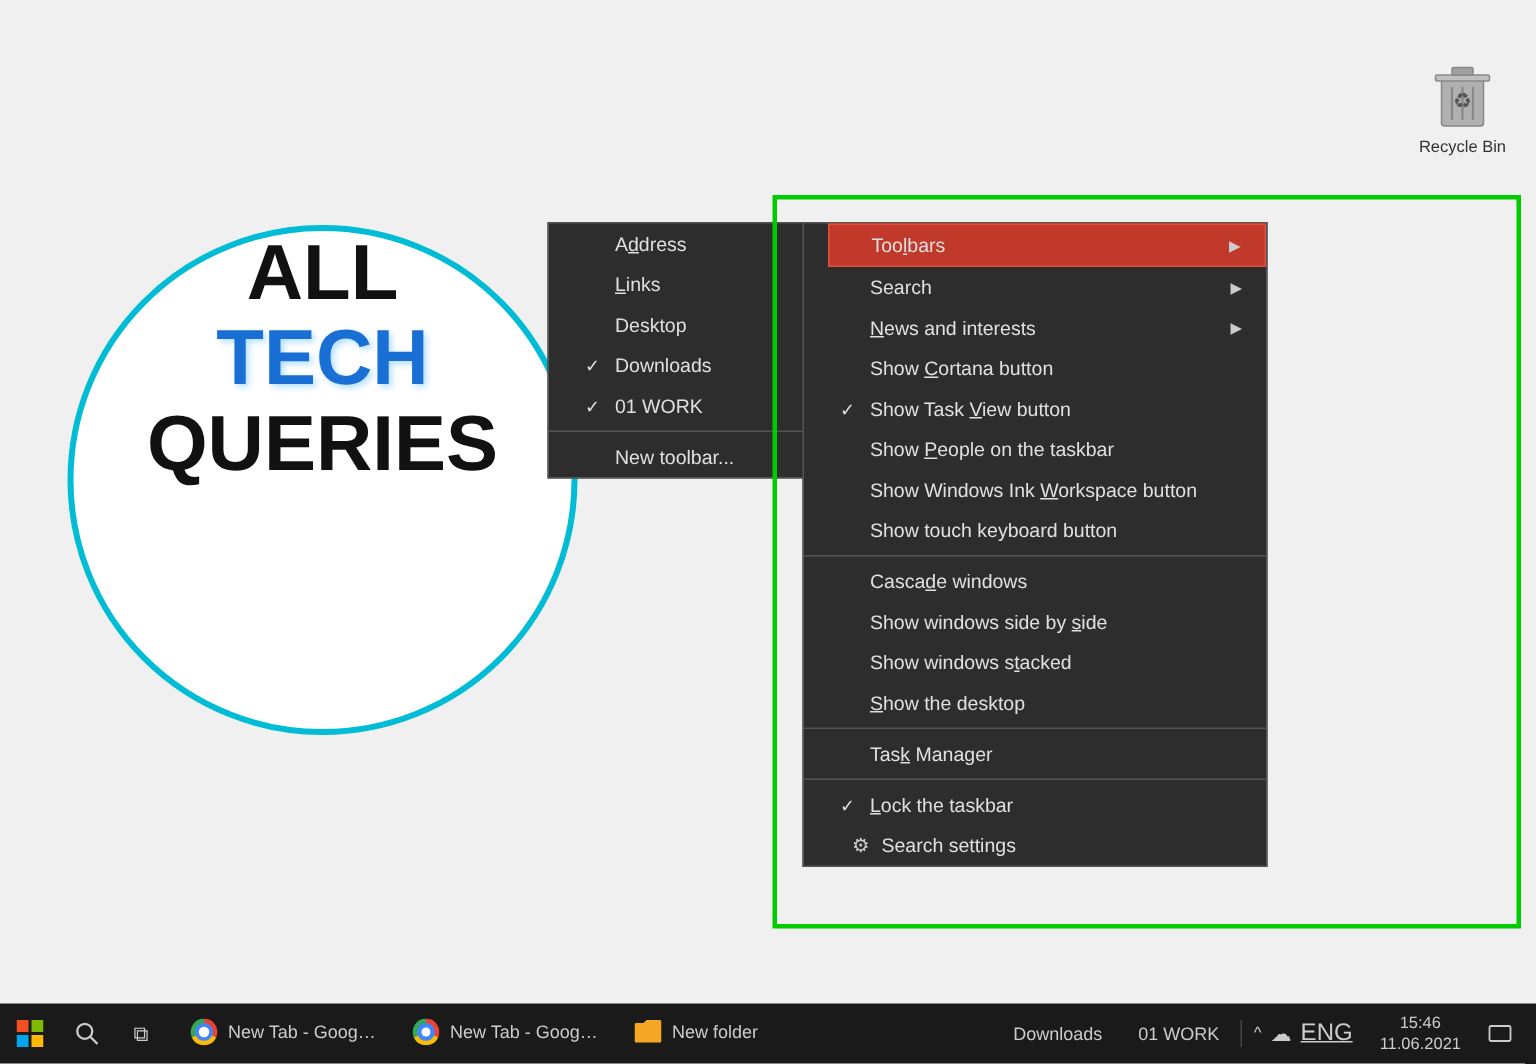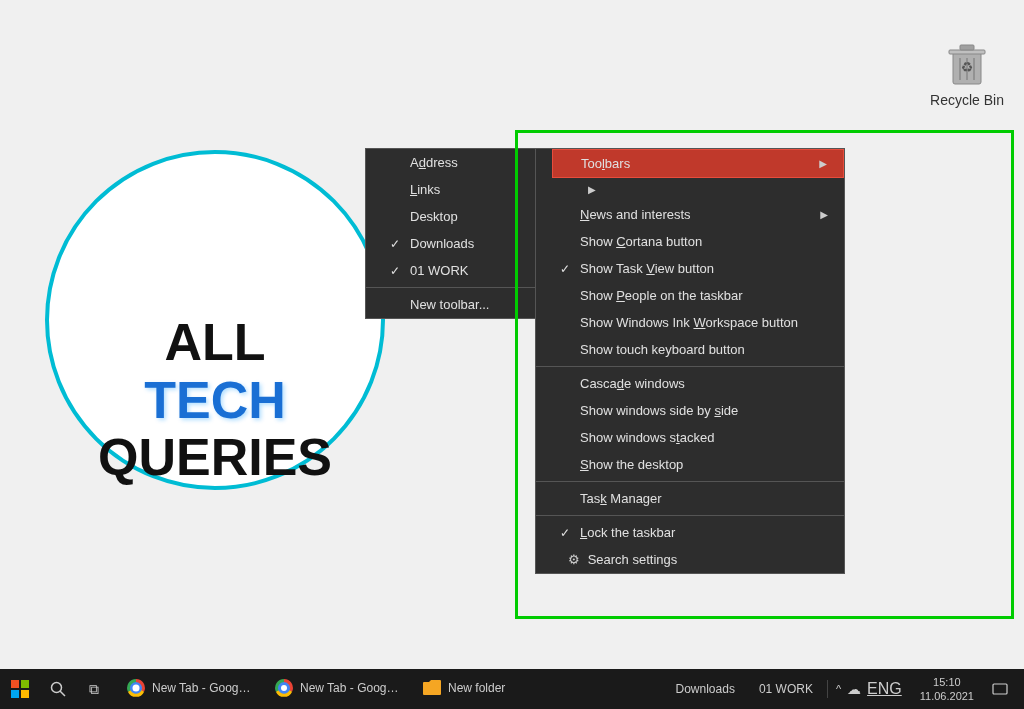--- a/index.html
+++ b/index.html
@@ -33,21 +33,21 @@
     }
 
     .circle-border {
       width: 340px;
       height: 340px;
       border-radius: 50%;
       border: 4px solid #00bcd4;
       display: flex;
       flex-direction: column;
       align-items: center;
-      justify-content: flex-end;
+      justify-content: flex-start;
       background: white;
       position: relative;
     }
 
     .logo-text {
       font-size: 52px;
       font-weight: 900;
       color: #111;
       line-height: 1.1;
       text-align: center;
@@ -71,21 +71,21 @@
 
     .recycle-bin-icon {
       width: 48px;
       height: 48px;
       display: flex;
       align-items: center;
       justify-content: center;
     }
 
     .recycle-bin-label {
-      font-size: 14px;
+      font-size: 11px;
       color: #333;
       text-align: center;
     }
 
     
     .green-border {
       position: absolute;
       top: 130px;
       left: 515px;
       right: 10px;
@@ -349,20 +349,21 @@
   </div>
 
   <div class="context-menu-right">
 
     <div class="menu-item highlighted">
       <span class="menu-item-label">Too<span class="underline">l</span>bars</span>
       <span class="menu-arrow">▶</span>
     </div>
 
     <div class="menu-item">
+      <span class="menu-item-label">Search</span>
       <span class="menu-arrow">▶</span>
     </div>
 
     <div class="menu-item">
       <span class="menu-item-label"><span class="underline">N</span>ews and interests</span>
       <span class="menu-arrow">▶</span>
     </div>
 
     <div class="menu-item">
       <span class="menu-item-label">Show <span class="underline">C</span>ortana button</span>
@@ -496,21 +497,21 @@
     <div class="taskbar-tray">
 
       <span style="font-size:11px;cursor:pointer;color:#ccc;">^</span>
 
       <span style="font-size:14px;color:#ccc;">☁</span>
 
       <span style="font-size:16px;text-decoration:underline;">ENG</span>
     </div>
 
     <div class="taskbar-clock">
-      <span>15:10</span>
+      <span>15:46</span>
       <span>11.06.2021</span>
     </div>
 
     <div class="taskbar-notification">
       <svg width="16" height="16" viewBox="0 0 16 16" fill="none">
         <rect x="1" y="3" width="14" height="10" rx="1" stroke="#ccc" stroke-width="1.2" fill="none"></rect>
       </svg>
     </div>
   </div>
 </div>

